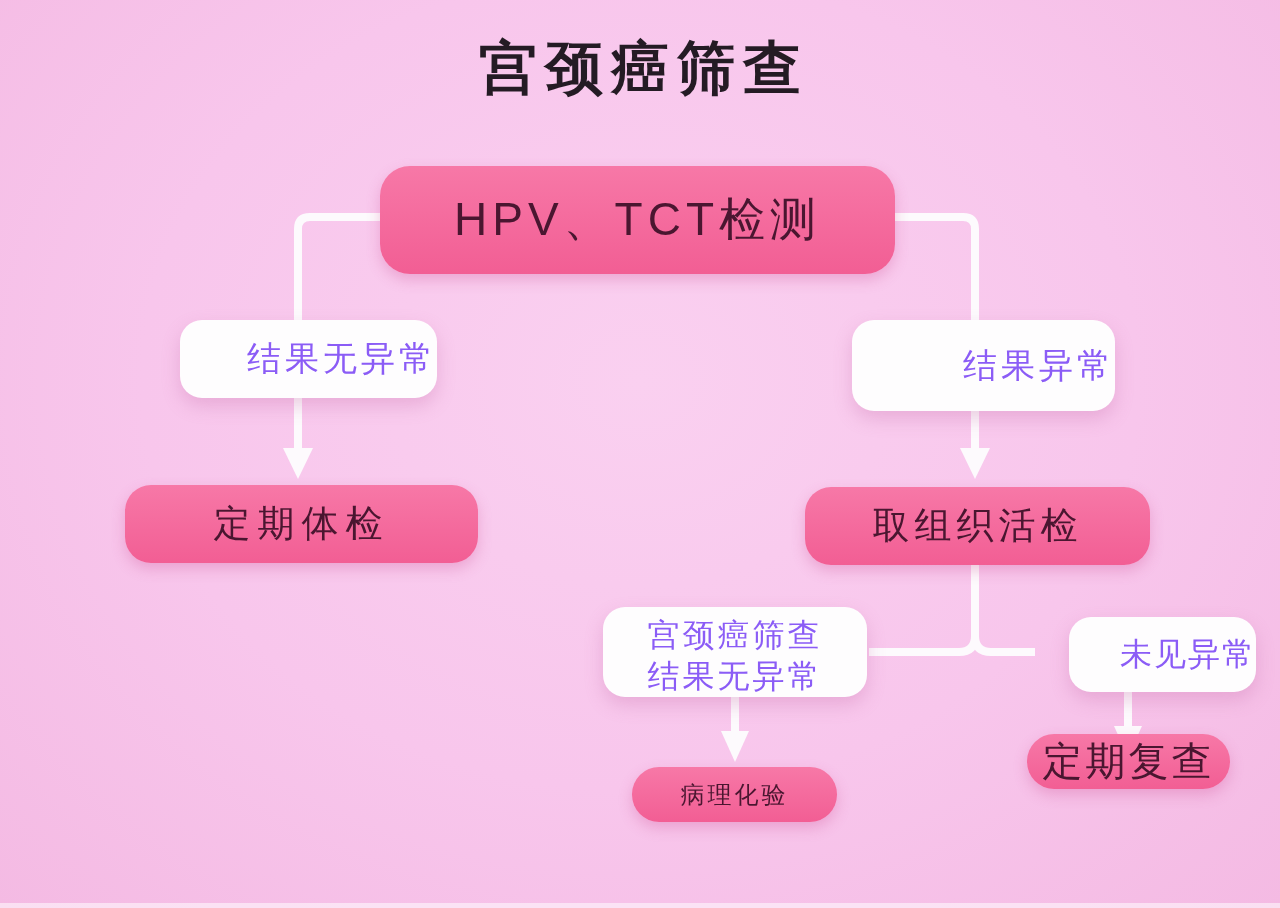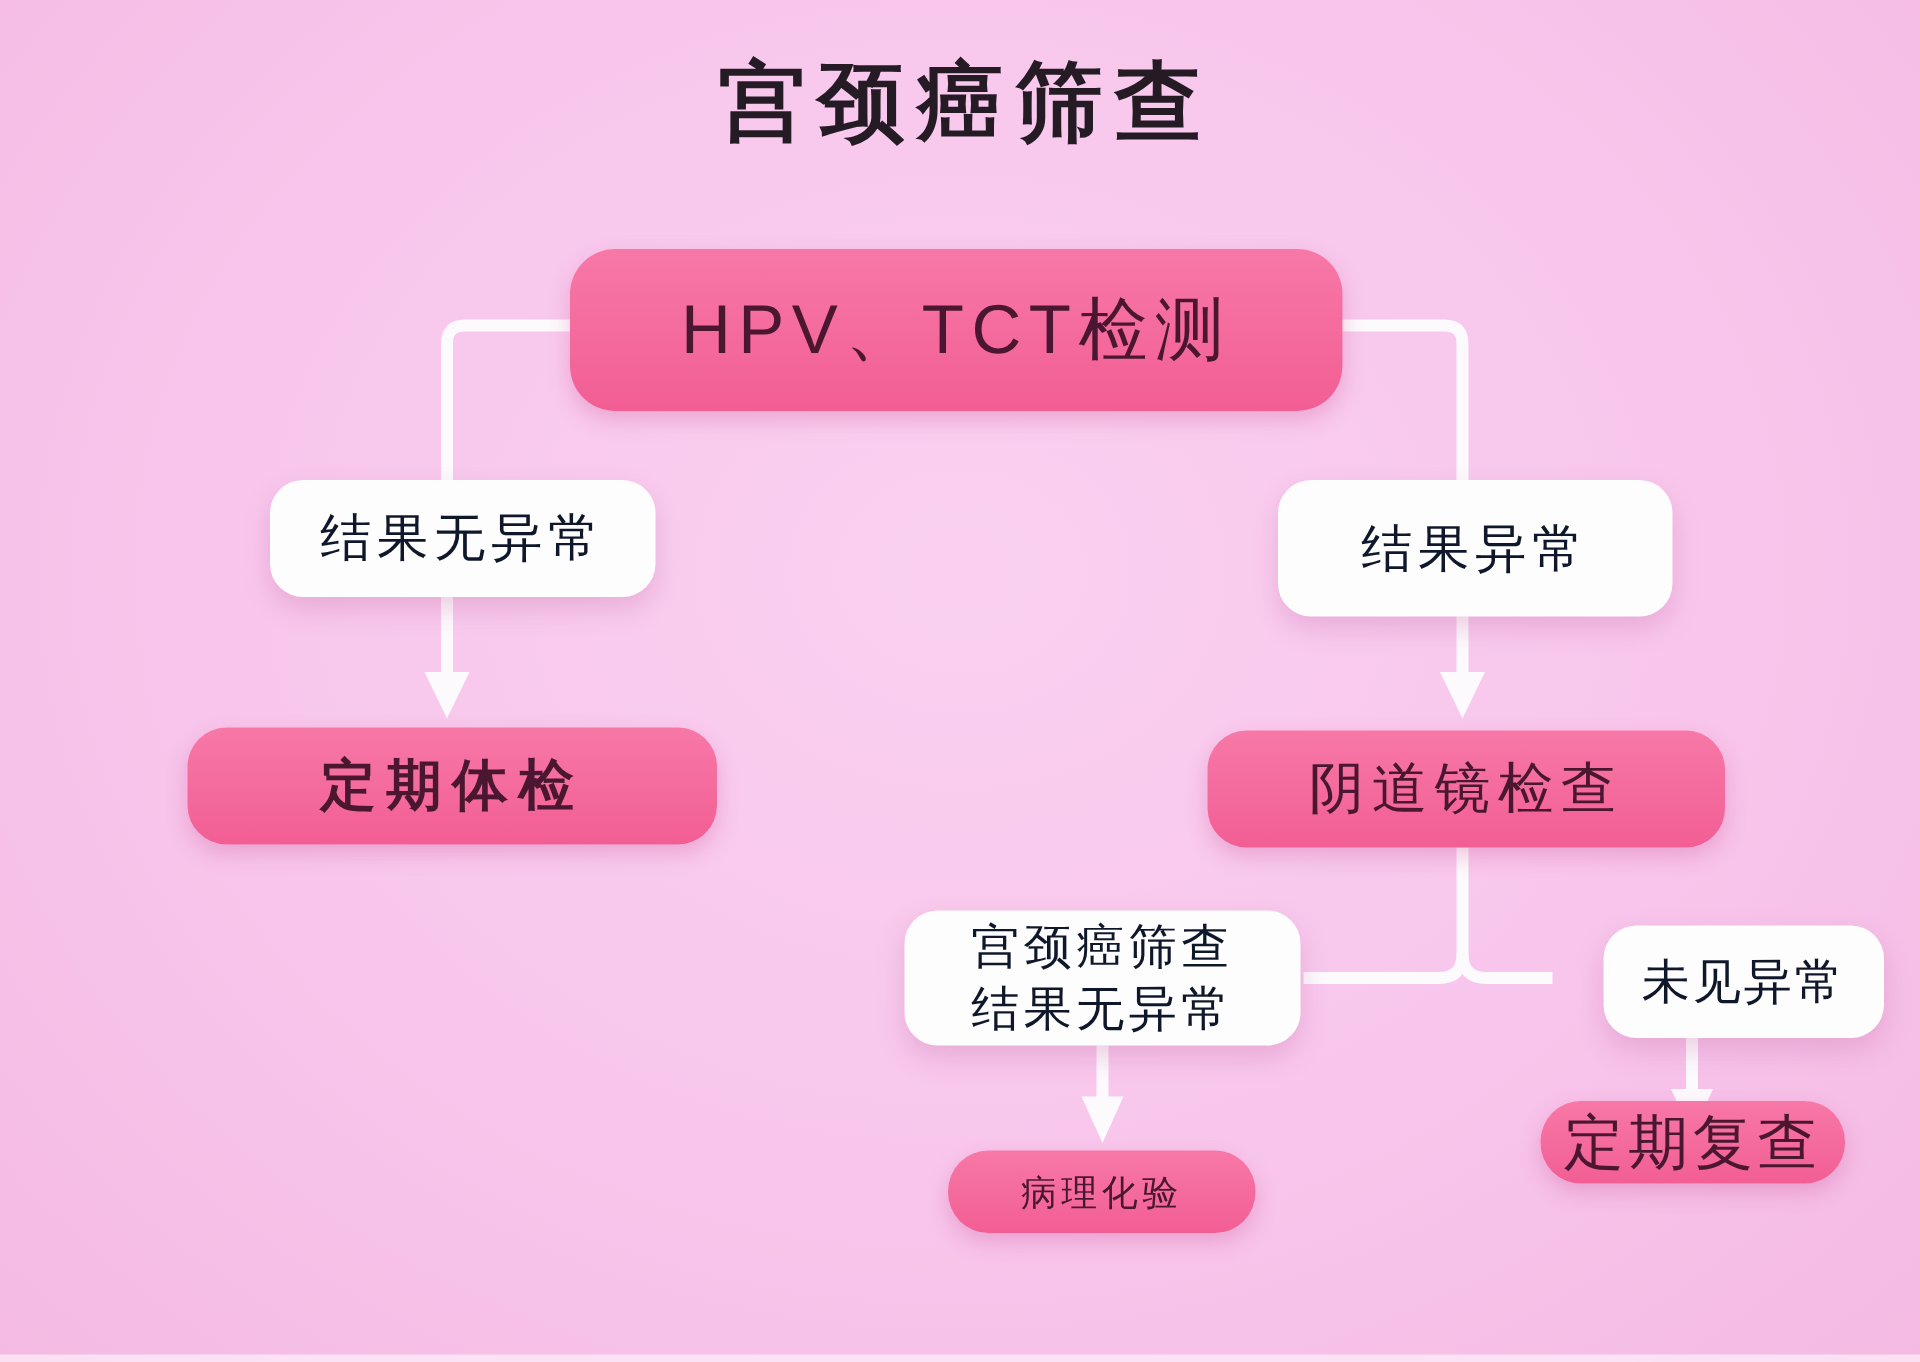--- a/index.html
+++ b/index.html
@@ -35,32 +35,33 @@
     box-sizing: border-box;
     white-space: nowrap;
   }
   .node {
     background: linear-gradient(180deg, #f778a7 0%, #f25e94 100%);
     color: #4a1630;
     box-shadow: 0 6px 14px rgba(205, 80, 145, 0.30);
   }
   .cond {
     background: #fefdfe;
-    color: #0f172a;
+    color: #8b5cf6;
     box-shadow: 0 8px 18px rgba(195, 105, 165, 0.30);
     border-radius: 22px;
+    justify-content: flex-end;
   }
   .node-root {
     left: 380px; top: 150px; width: 515px; height: 108px;
     border-radius: 30px;
     font-size: 46px; letter-spacing: 5px; margin-top: 16px;
   }
   .cond-left  { left: 180px;  top: 320px; width: 257px; height: 78px; font-size: 34px; letter-spacing: 4px; }
   .cond-right { left: 852px;  top: 320px; width: 263px; height: 91px; font-size: 34px; letter-spacing: 4px; }
-  .node-checkup    { left: 125px;  top: 485px; width: 353px; height: 78px; border-radius: 26px; font-size: 37px; letter-spacing: 7px; font-weight: bold; }
+  .node-checkup    { left: 125px;  top: 485px; width: 353px; height: 78px; border-radius: 26px; font-size: 37px; letter-spacing: 7px; }
   .node-colposcopy { left: 805px;  top: 487px; width: 345px; height: 78px; border-radius: 26px; font-size: 37px; letter-spacing: 5px; }
   .cond-biopsy {
     left: 603px; top: 607px; width: 264px; height: 90px;
     font-size: 32px; letter-spacing: 3px;
     flex-direction: column; line-height: 1.28;
   }
   .cond-noabn { left: 1035px; top: 617px; width: 187px; height: 75px; font-size: 32px; letter-spacing: 2px; margin-left: 34px; }
   .node-pathology { left: 632px;  top: 767px; width: 205px; height: 55px; border-radius: 27px; font-size: 24px; letter-spacing: 3px; }
   .node-review    { left: 1027px; top: 734px; width: 203px; height: 55px; border-radius: 27px; font-size: 40px; letter-spacing: 3px; }
   .bottom-strip {
@@ -104,21 +105,21 @@
 
   <div class="node node-checkup">
     <span>定期体检</span>
   </div>
 
   <div class="cond cond-right">
     <span>结果异常</span>
   </div>
 
   <div class="node node-colposcopy">
-    <span>阴道镜检查</span>
+    <span>取组织活检</span>
   </div>
 
   <div class="cond cond-biopsy">
     <span>宫颈癌筛查</span>
     <span>结果无异常</span>
   </div>
 
   <div class="cond cond-noabn">
     <span>未见异常</span>
   </div>

